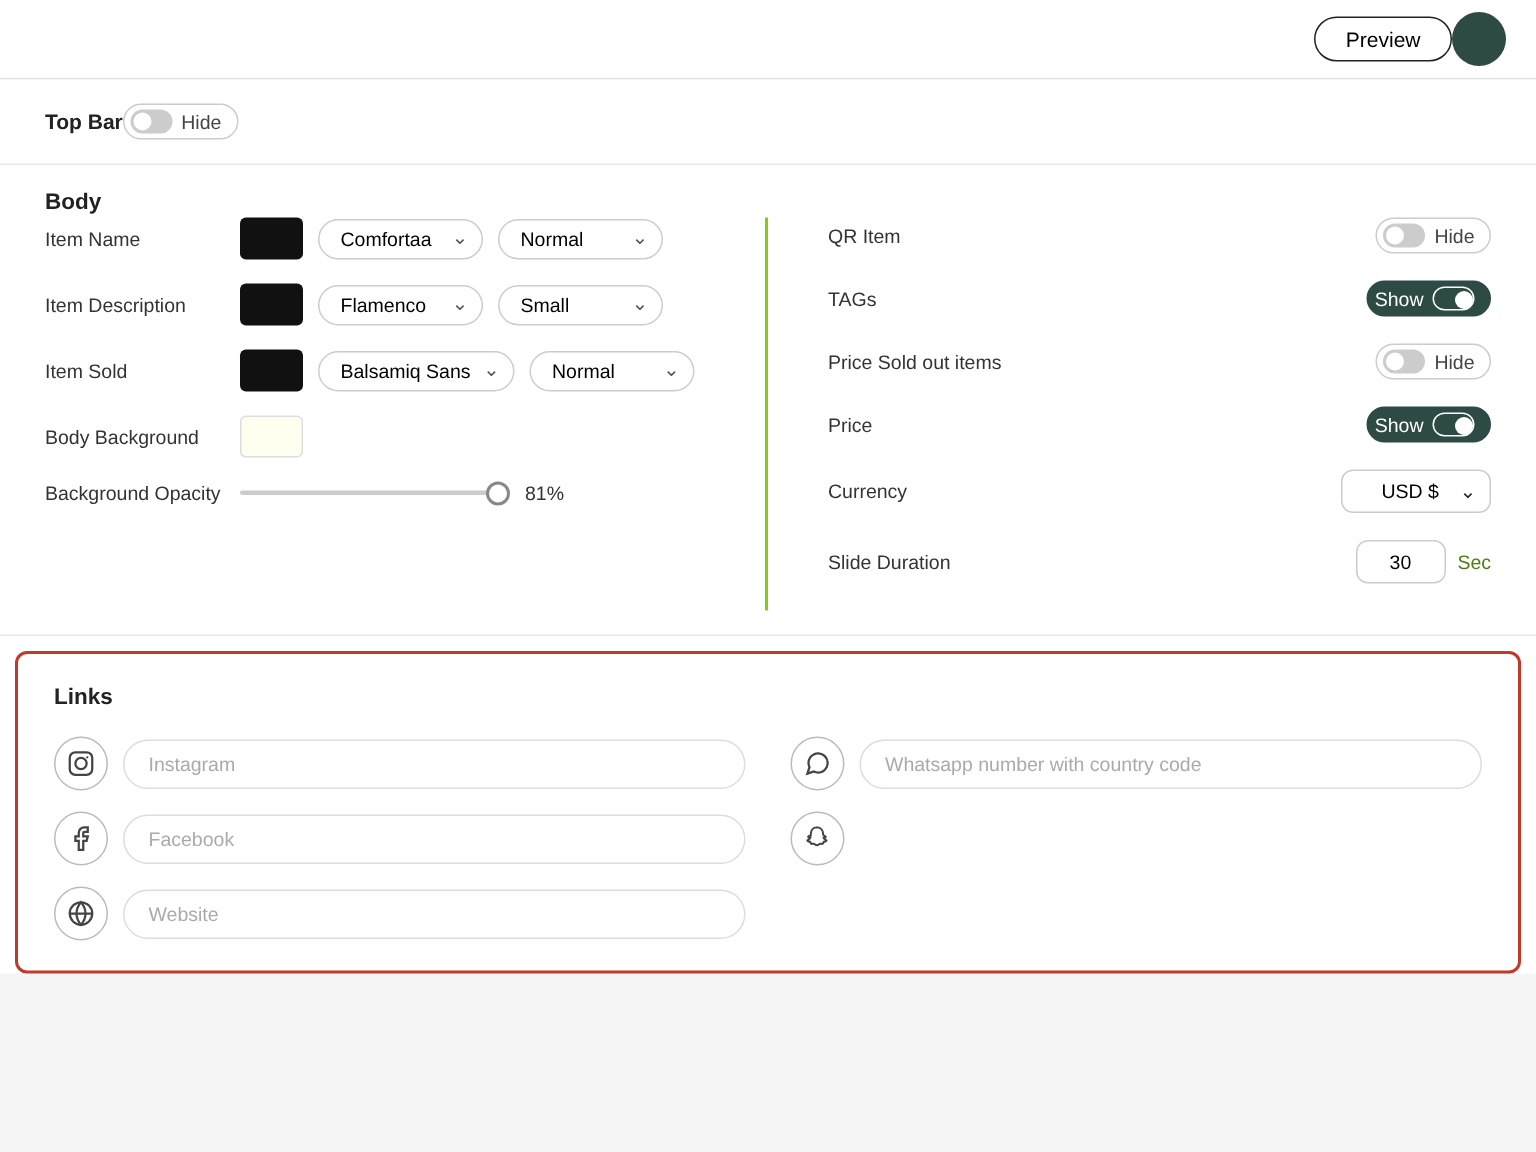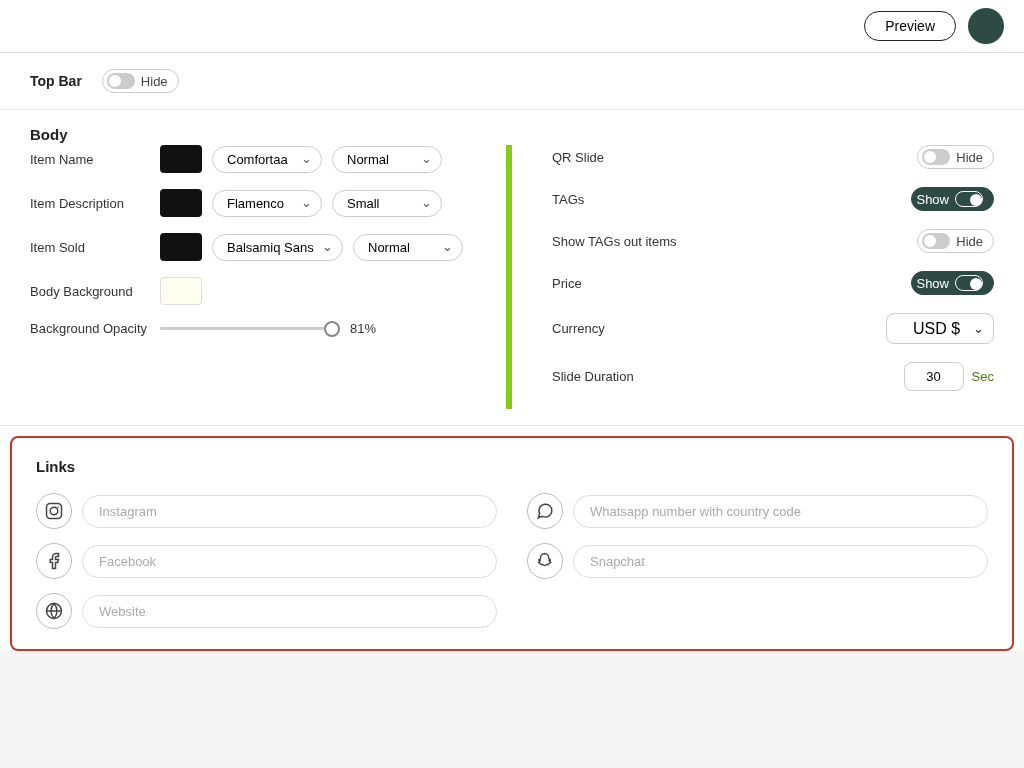--- a/index.html
+++ b/index.html
@@ -10,21 +10,20 @@
       color: #222;
     }
 
     .top-bar {
       background: white;
       display: flex;
       justify-content: flex-end;
       align-items: center;
       padding: 8px 20px;
       border-bottom: 1px solid #e0e0e0;
-      gap: 12px;
     }
 
     .preview-btn {
       border: 1.5px solid #222;
       border-radius: 20px;
       background: white;
       padding: 6px 20px;
       font-size: 14px;
       font-weight: 500;
       cursor: pointer;
@@ -52,21 +51,20 @@
     .section-label {
       font-size: 14px;
       font-weight: 600;
       color: #222;
       margin-bottom: 0;
     }
 
     .top-bar-row {
       display: flex;
       align-items: center;
-      gap: 20px;
     }
 
     
     .toggle-wrapper {
       display: inline-flex;
       align-items: center;
       border: 1.5px solid #ccc;
       border-radius: 20px;
       padding: 3px 10px 3px 4px;
       gap: 6px;
@@ -117,21 +115,21 @@
     }
 
     .body-grid {
       display: grid;
       grid-template-columns: 1fr 1fr;
       gap: 0;
     }
 
     .left-panel {
       padding-right: 24px;
-      border-right: 6px solid #84cc16;
+      border-right: 2px solid #84cc16;
     }
 
     .right-panel {
       padding-left: 40px;
     }
 
     .form-row {
       display: flex;
       align-items: center;
       margin-bottom: 16px;
@@ -238,21 +236,21 @@
     }
 
     .currency-select-wrapper {
       position: relative;
       display: inline-block;
     }
     .currency-select {
       border: 1.5px solid #ccc;
       border-radius: 8px;
       padding: 6px 32px 6px 26px;
-      font-size: 16px;
+      font-size: 13px;
       appearance: none;
       background: white;
       cursor: pointer;
       min-width: 100px;
     }
     .currency-select-wrapper::after {
       content: '⌄';
       position: absolute;
       right: 10px;
       top: 50%;
@@ -424,41 +422,41 @@
           <div class="slider-track">
             <div class="slider-thumb"></div>
           </div>
           <span class="opacity-value">81%</span>
         </div>
       </div>
 
       <div class="right-panel">
 
         <div class="right-row">
-          <span class="right-row-label">QR Slide</span>
+          <span class="right-row-label">QR Item</span>
           <div class="toggle-pill">
             <div class="toggle-track off">
               <div class="toggle-thumb"></div>
             </div>
             <span class="toggle-label">Hide</span>
           </div>
         </div>
 
         <div class="right-row">
           <span class="right-row-label">TAGs</span>
           <div class="toggle-pill" style="background:#2d4a45; border-color:#2d4a45;">
             <span class="toggle-label" style="color:white;">Show</span>
             <div class="toggle-track on" style="background:#2d4a45; border: 1.5px solid white;">
               <div class="toggle-thumb"></div>
             </div>
           </div>
         </div>
 
         <div class="right-row">
-          <span class="right-row-label">Show TAGs out items</span>
+          <span class="right-row-label">Price Sold out items</span>
           <div class="toggle-pill">
             <div class="toggle-track off">
               <div class="toggle-thumb"></div>
             </div>
             <span class="toggle-label">Hide</span>
           </div>
         </div>
 
         <div class="right-row">
           <span class="right-row-label">Price</span>
@@ -524,21 +522,20 @@
         <input class="link-input" type="text" placeholder="Facebook" style="">
       </div>
 
 
       <div class="link-row">
         <div class="link-icon">
           <svg width="18" height="18" viewBox="0 0 24 24" fill="none" stroke="#444" stroke-width="1.8">
             <path d="M12 2C8 2 6 5 6 8v1.5C5.5 9.7 5 10 4 10c-.5.5-.2 1.2.5 1.5.3.1.6.1.9.1-.5 1-1.4 1.8-2.4 2.2 0 .7 1 1 2.5 1.2.2.5.4 1 .5 1.3.2.4.5.5.8.5.4 0 .9-.2 1.5-.2.4 0 .9.1 1.7.8.5.4 1 .6 1.5.6s1-.2 1.5-.6c.8-.7 1.3-.8 1.7-.8.6 0 1.1.2 1.5.2.3 0 .6-.1.8-.5.1-.3.3-.8.5-1.3 1.5-.2 2.5-.5 2.5-1.2-1-.4-1.9-1.2-2.4-2.2.3 0 .6 0 .9-.1.7-.3 1-.9.5-1.5-1 0-1.5-.3-2-1.5V8c0-3-2-6-6-6z"></path>
           </svg>
         </div>
-        <input class="link-input" type="text" placeholder="Snapchat" style="">
       </div>
 
       <div class="link-row">
         <div class="link-icon">
           <svg width="18" height="18" viewBox="0 0 24 24" fill="none" stroke="#444" stroke-width="2">
             <circle cx="12" cy="12" r="10"></circle>
             <line x1="2" y1="12" x2="22" y2="12"></line>
             <path d="M12 2a15.3 15.3 0 0 1 4 10 15.3 15.3 0 0 1-4 10 15.3 15.3 0 0 1-4-10 15.3 15.3 0 0 1 4-10z"></path>
           </svg>
         </div>

